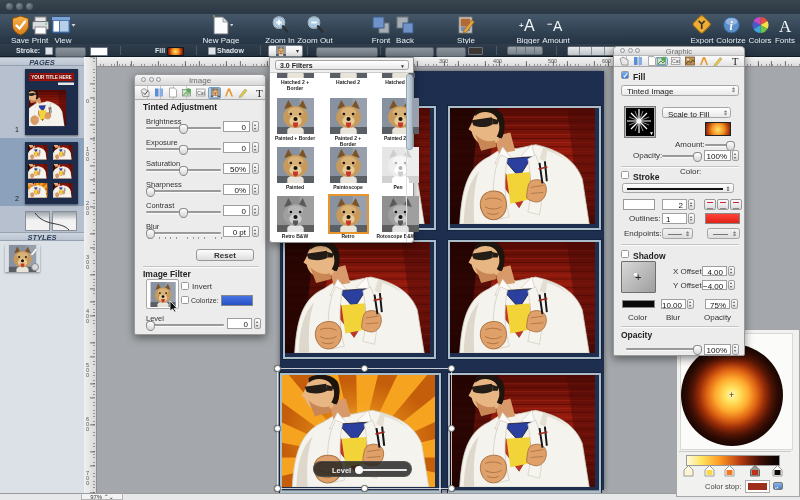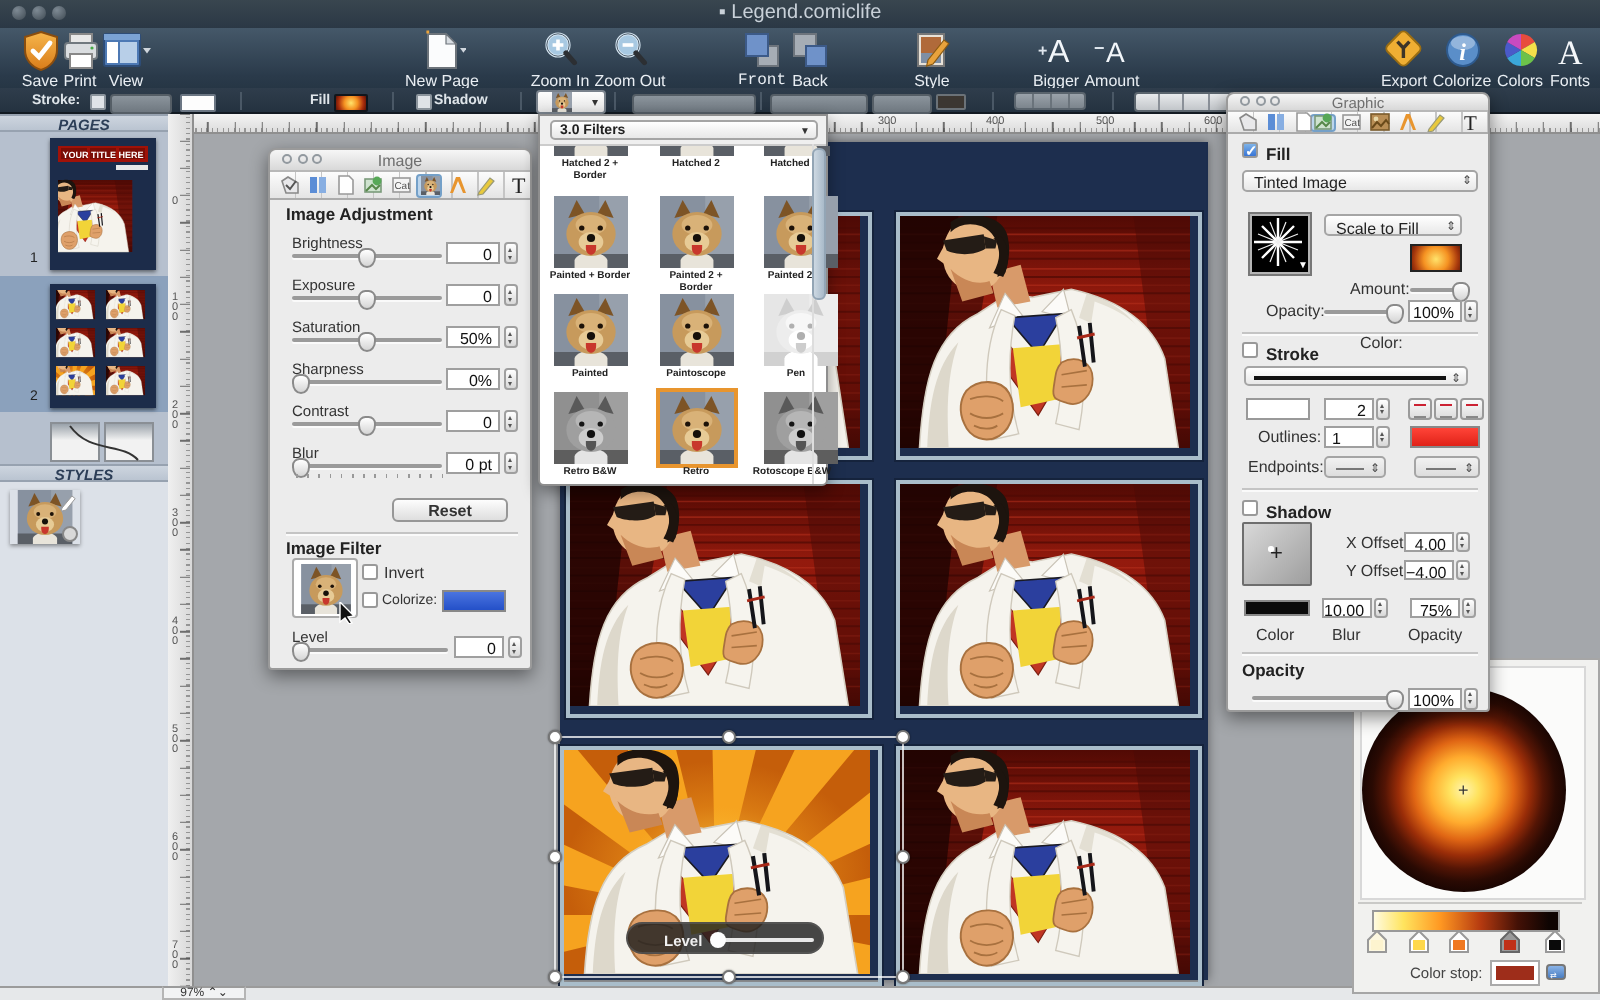--- a/index.html
+++ b/index.html
@@ -137,21 +137,20 @@
   <circle cx="18" cy="21" r="2" fill="#15100a"></circle>
   <path d="M15.5,26 C15.5,30.5 20.5,30.5 20.5,26 L20.5,24.5 L15.5,24.5 Z" fill="#c8372c"></path>
 </symbol>
 </defs>
 </svg>
 
 <div class="abs" id="titlebar">
   <div class="tl" style="left:6px;"></div>
     <div class="tl" style="left:16px;"></div>
     <div class="tl" style="left:26px;"></div>
-  <div class="abs" id="wintitle">▪ Legend.comiclife</div>
 </div>
 
 <div class="abs" id="toolbar">
  <div class="tbi" style="left:2px;width:36px;">
   <svg width="21" height="21" viewBox="0 0 21 21">
         <defs>
           <linearGradient id="shg" x1="0" y1="0" x2="0" y2="1">
             <stop offset="0" stop-color="#f6b54b"></stop>
             <stop offset="1" stop-color="#d97c1a"></stop>
           </linearGradient>
@@ -200,21 +199,21 @@
     </div>
  <div class="tbi" style="left:292px;width:46px;">
   <svg width="21" height="21" viewBox="0 0 21 21">
         <circle cx="9" cy="7.5" r="5.6" fill="#a8c9e2" stroke="#d6e6f2" stroke-width="1.4"></circle>
         <circle cx="9" cy="7.5" r="5.6" fill="none" stroke="#51606e" stroke-width="0.5"></circle>
         <path d="M6.3 7.5 h5.4" stroke="#fff" stroke-width="1.8"></path>
         <path d="M13 11.5 l4.2 4.8" stroke="#2c2f33" stroke-width="2.6" stroke-linecap="round"></path>
       </svg>
   <div class="lbl">Zoom Out</div>
     </div>
- <div class="tbi" style="left:366px;width:30px;font-family:Liberation Mono, monospace;">
+ <div class="tbi" style="left:366px;width:30px;">
   <svg width="20" height="21" viewBox="0 0 20 21">
         <rect x="8" y="8" width="10" height="10" fill="#a6adb5" stroke="#6d747c"></rect>
         <rect x="2" y="2" width="11" height="11" fill="#6f92c9" stroke="#3c5a88"></rect>
       </svg>
   <div class="lbl">Front</div>
     </div>
  <div class="tbi" style="left:392px;width:26px;">
   <svg width="20" height="21" viewBox="0 0 20 21">
         <rect x="2" y="2" width="11" height="11" fill="#a6adb5" stroke="#6d747c"></rect>
         <rect x="8" y="8" width="10" height="10" fill="#6f92c9" stroke="#3c5a88"></rect>
@@ -471,21 +470,21 @@
         </svg>
      <g transform="translate(89,1.5)">
           <path d="M1 9 L4 1 L6 1 L9 9 L7.5 9 L5 3 L2.5 9 Z" fill="#e8952e"></path>
         </g>
      <g transform="translate(103,1.5)">
           <path d="M1.5 8.5 L7 1.5 l2 1.5 L3.5 9.5 l-2.5 0.5 z" fill="#e8c93c" stroke="#997" stroke-width="0.6"></path>
         </g>
      <text x="121" y="10.5" font-size="11" fill="#222" font-family="Liberation Serif">T</text>
    </svg>
  </div>
- <div class="pbold" style="left:8px;top:27px;">Image Adjustment</div>
+ <div class="pbold" style="left:8px;top:27px;">Tinted Adjustment</div>
  <div class="plbl" style="left:11px;top:42px;font-size:7.5px;">Brightness</div>
  <div class="slider-track" style="left:11px;top:52px;width:75px;"></div>
     <div class="slider-knob" style="left:44px;top:49px;"></div>
  <div class="tfield" style="left:88px;top:46px;width:27px;height:11px;padding:1px 3px 0 0;">0</div>
     <div class="stepper" style="left:117px;top:46px;height:11px;"></div>
  <div class="plbl" style="left:11px;top:63px;font-size:7.5px;">Exposure</div>
  <div class="slider-track" style="left:11px;top:73px;width:75px;"></div>
     <div class="slider-knob" style="left:44px;top:70px;"></div>
  <div class="tfield" style="left:88px;top:67px;width:27px;height:11px;padding:1px 3px 0 0;">0</div>
     <div class="stepper" style="left:117px;top:67px;height:11px;"></div>

